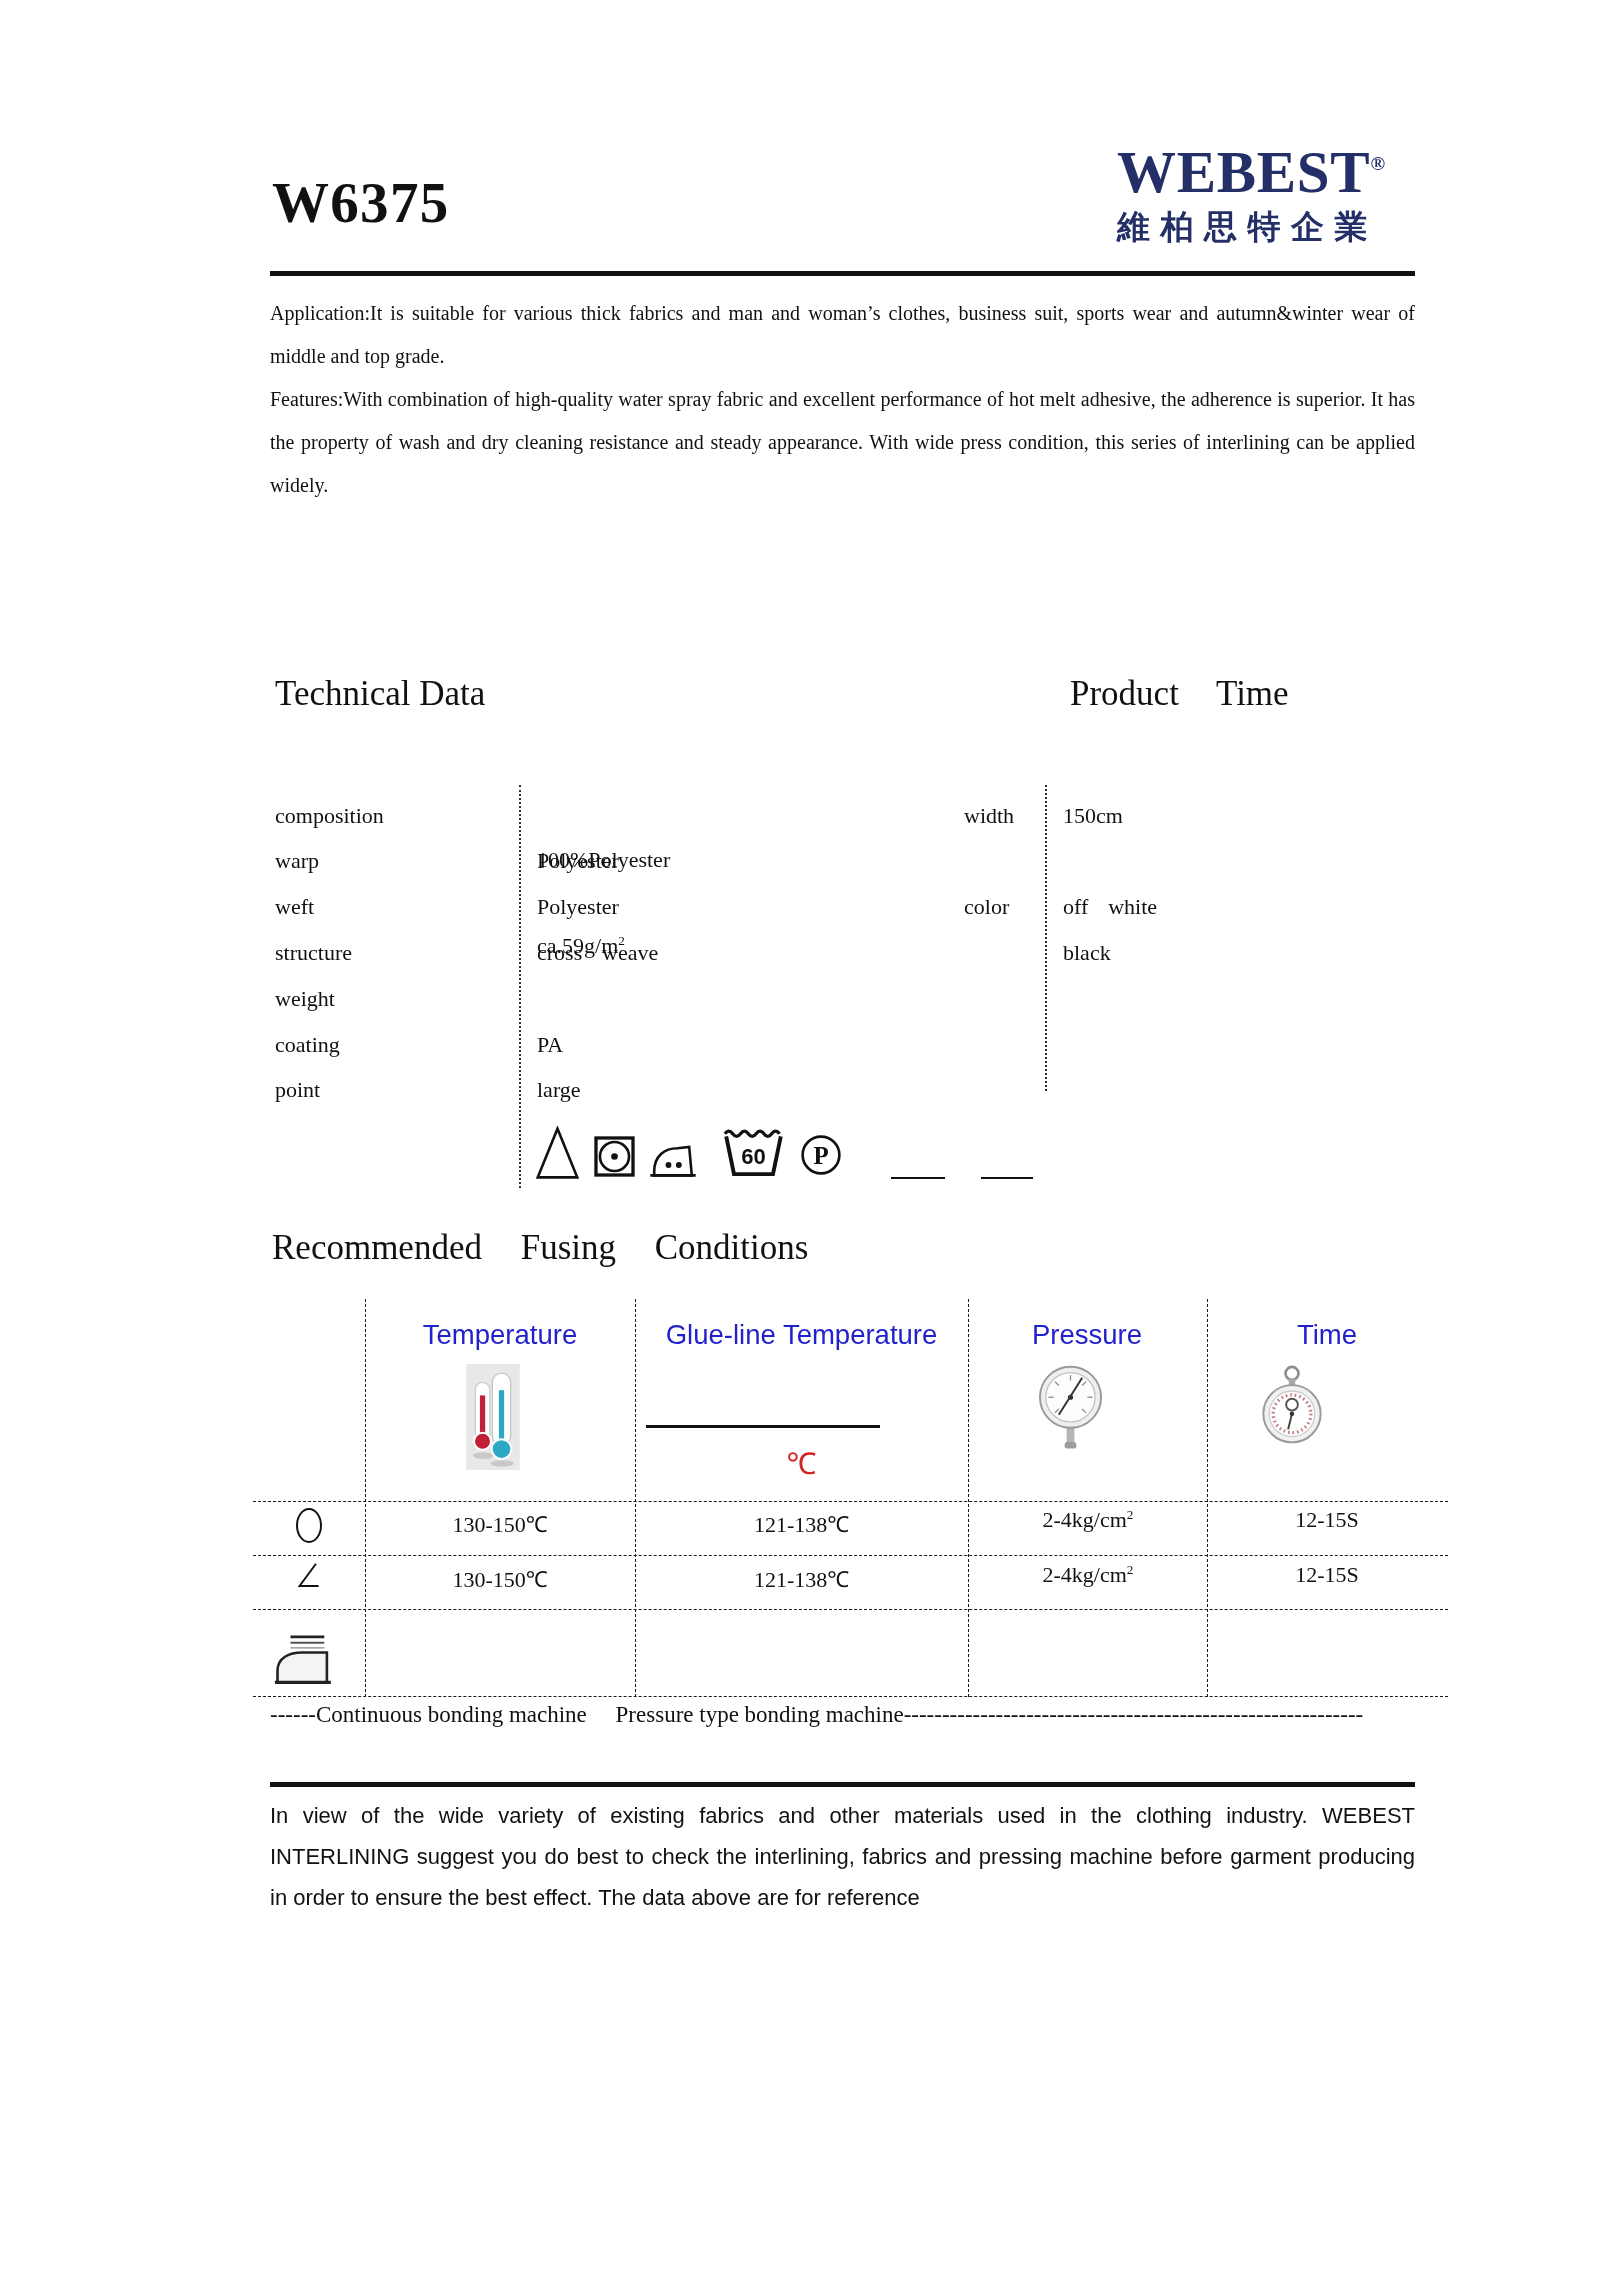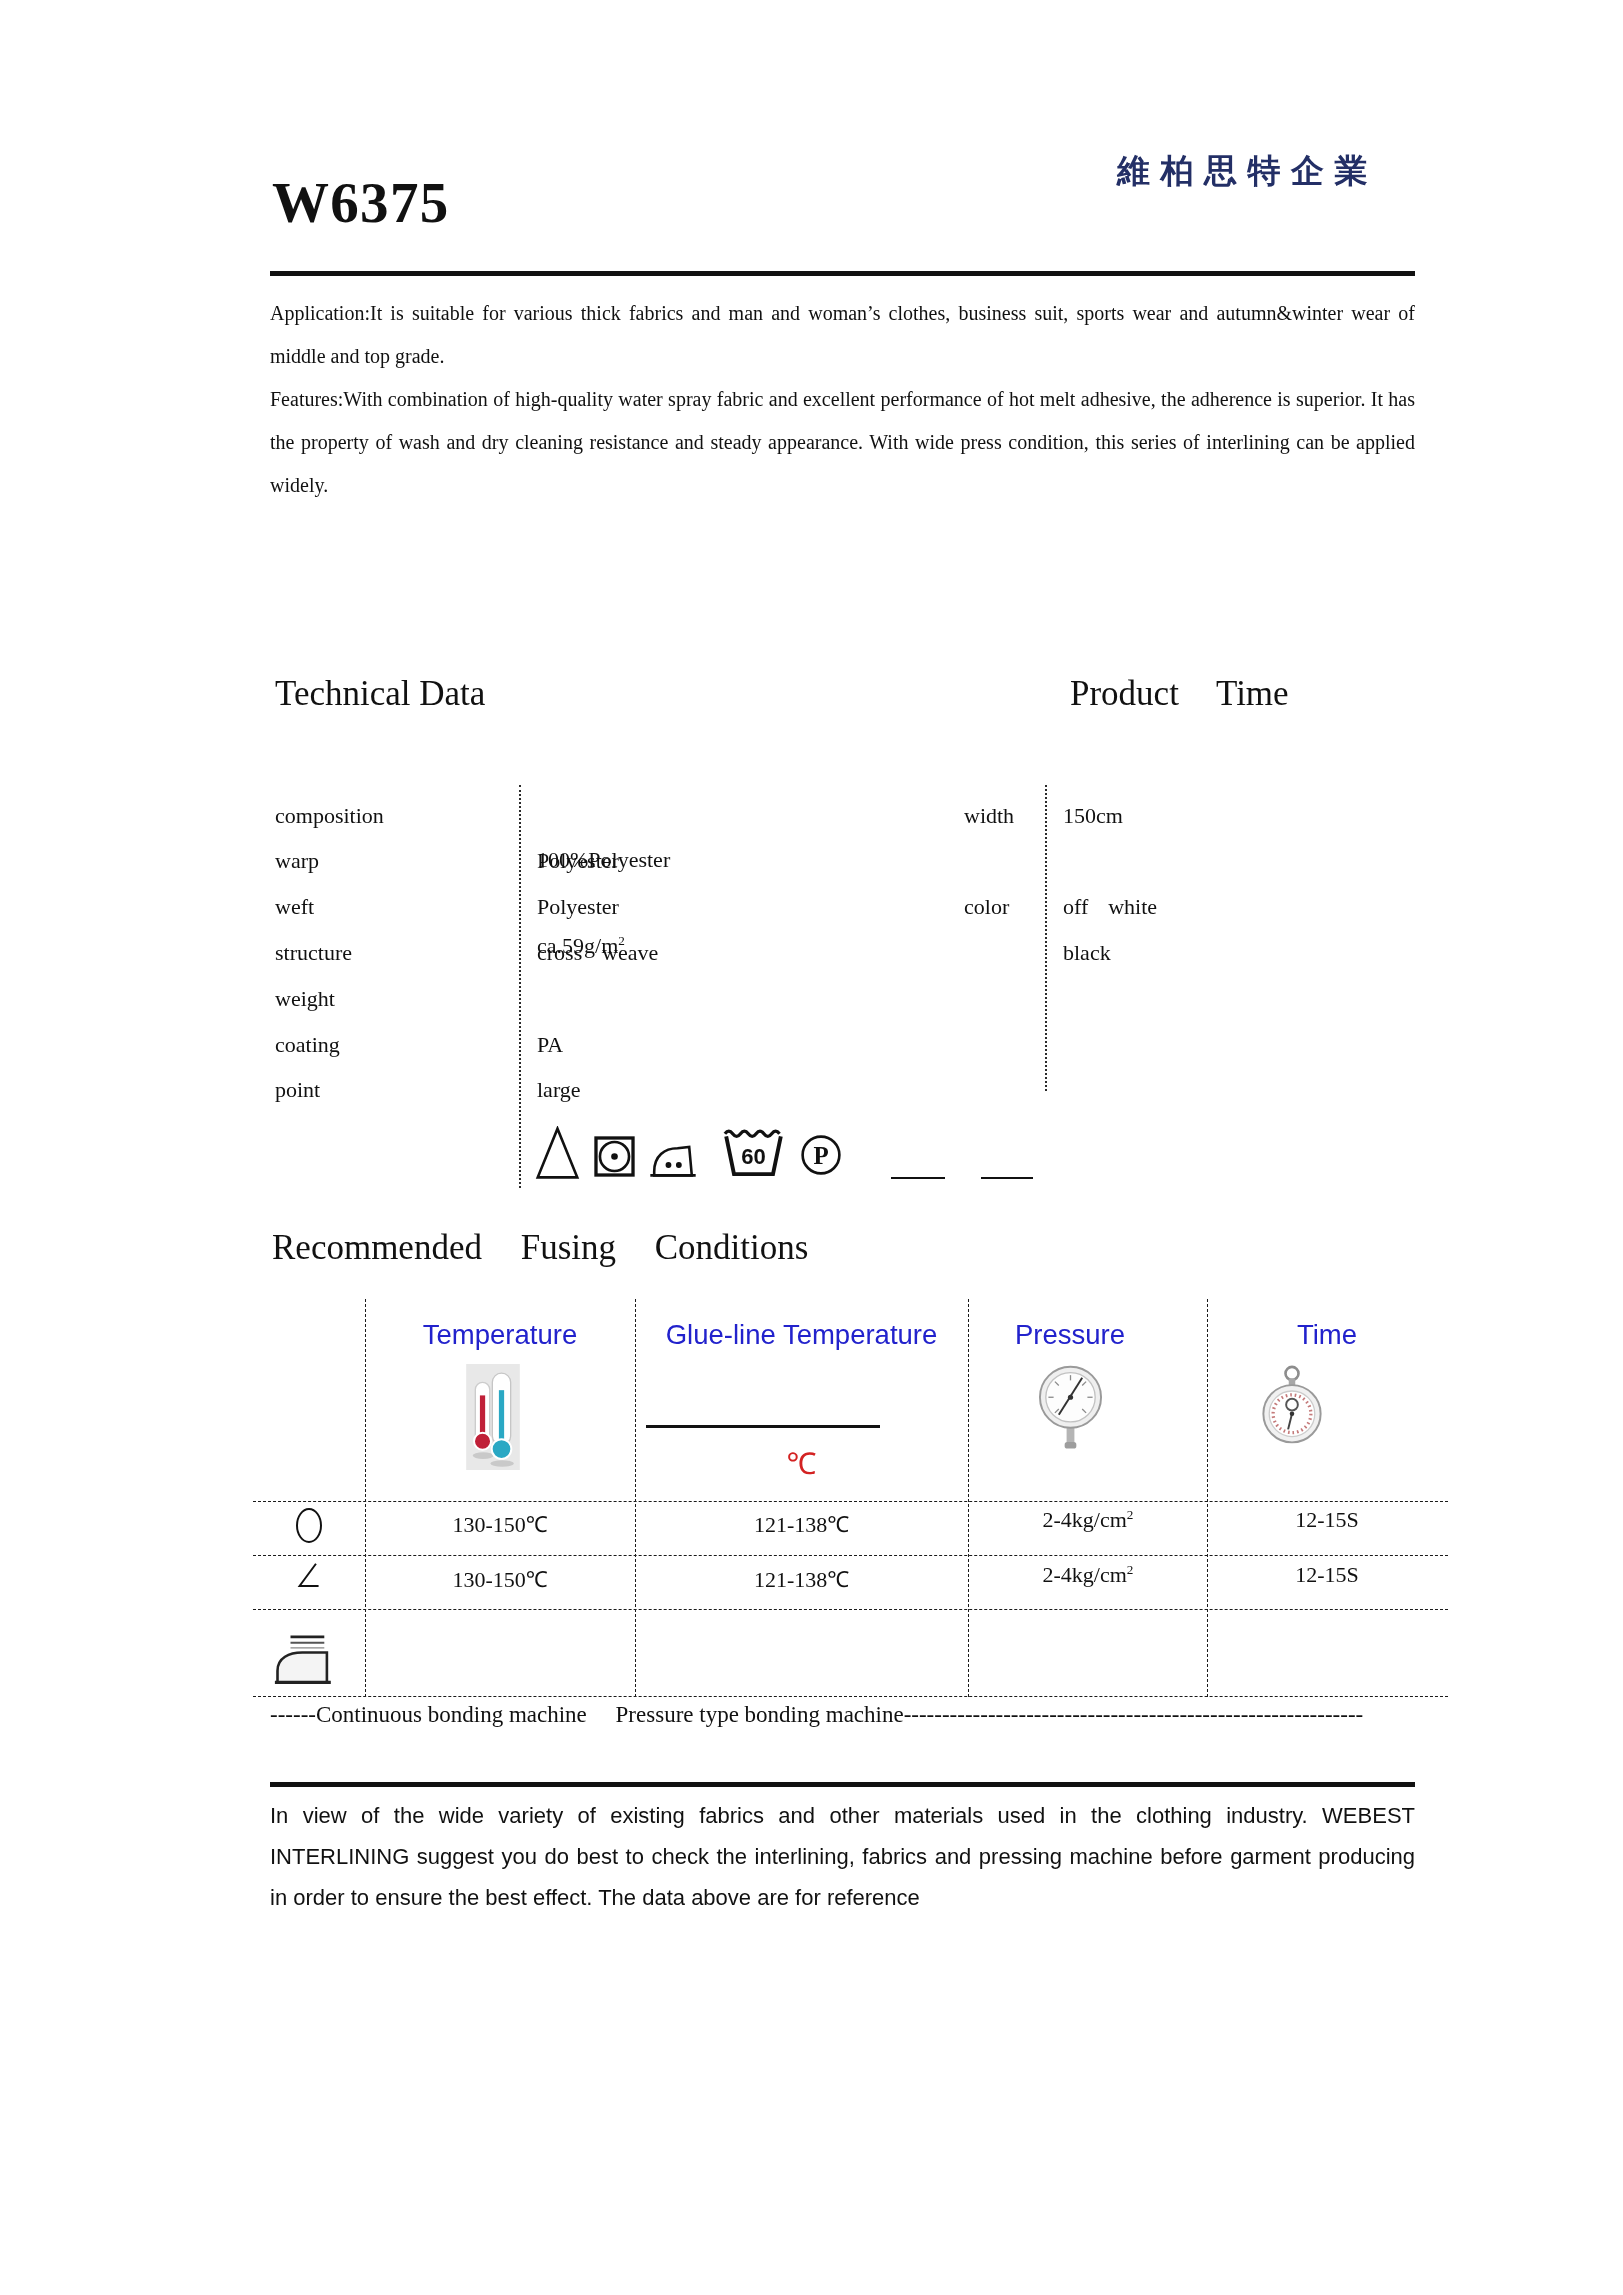--- a/index.html
+++ b/index.html
@@ -58,20 +58,21 @@
                font-size:22px;line-height:41px;text-align:justify;margin:0;}
 </style>
 </head>
 <body>
 
 <div class="page">
 
   <div class="abs product-code">W6375</div>
 
   <div class="abs logo">
+    <div class="brand"><span>WEBEST</span><span class="reg">®</span></div>
     <div class="brand-cn">維柏思特企業</div>
   </div>
 
   <div class="abs rule rule-top"></div>
 
   <div class="abs intro">
     <p>Application:It is suitable for various thick fabrics and man and woman’s clothes, business suit, sports wear and autumn&amp;winter wear of middle and top grade.</p>
     <p>Features:With combination of high-quality water spray fabric and excellent performance of hot melt adhesive, the adherence is superior. It has the property of wash and dry cleaning resistance and steady appearance. With wide press condition, this series of interlining can be applied widely.</p>
   </div>
 
@@ -137,21 +138,21 @@
     <div class="dash-v" style="left:382px;"></div>
     <div class="dash-v" style="left:715px;"></div>
     <div class="dash-v" style="left:954px;"></div>
     <div class="dash-h" style="top:202px;"></div>
     <div class="dash-h" style="top:256px;"></div>
     <div class="dash-h" style="top:310px;"></div>
     <div class="dash-h" style="top:397px;"></div>
 
     <div class="fuse-head" style="left:112px;width:270px;">Temperature</div>
     <div class="fuse-head" style="left:382px;width:333px;">Glue-line Temperature</div>
-    <div class="fuse-head" style="left:697px;width:240px;">Pressure</div>
+    <div class="fuse-head" style="left:714px;width:240px;">Pressure</div>
     <div class="fuse-head" style="left:954px;width:240px;">Time</div>
 
     <svg class="abs" style="left:213px;top:65px;" width="54" height="106" viewBox="0 0 82 162">
       <rect x="0" y="0" width="82" height="162" fill="#e8e8e8"></rect>
       <ellipse cx="26" cy="140" rx="16" ry="5" fill="#c9c9c9"></ellipse>
       <ellipse cx="55" cy="152" rx="18" ry="5" fill="#c9c9c9"></ellipse>
       <rect x="14" y="28" width="22" height="92" rx="11" fill="#ffffff" stroke="#cccccc" stroke-width="2"></rect>
       <rect x="21" y="48" width="8" height="66" fill="#c02038"></rect>
       <circle cx="25" cy="118" r="13" fill="#c02038" stroke="#ffffff" stroke-width="3"></circle>
       <rect x="40" y="14" width="28" height="110" rx="14" fill="#ffffff" stroke="#c6c6c6" stroke-width="2"></rect>

